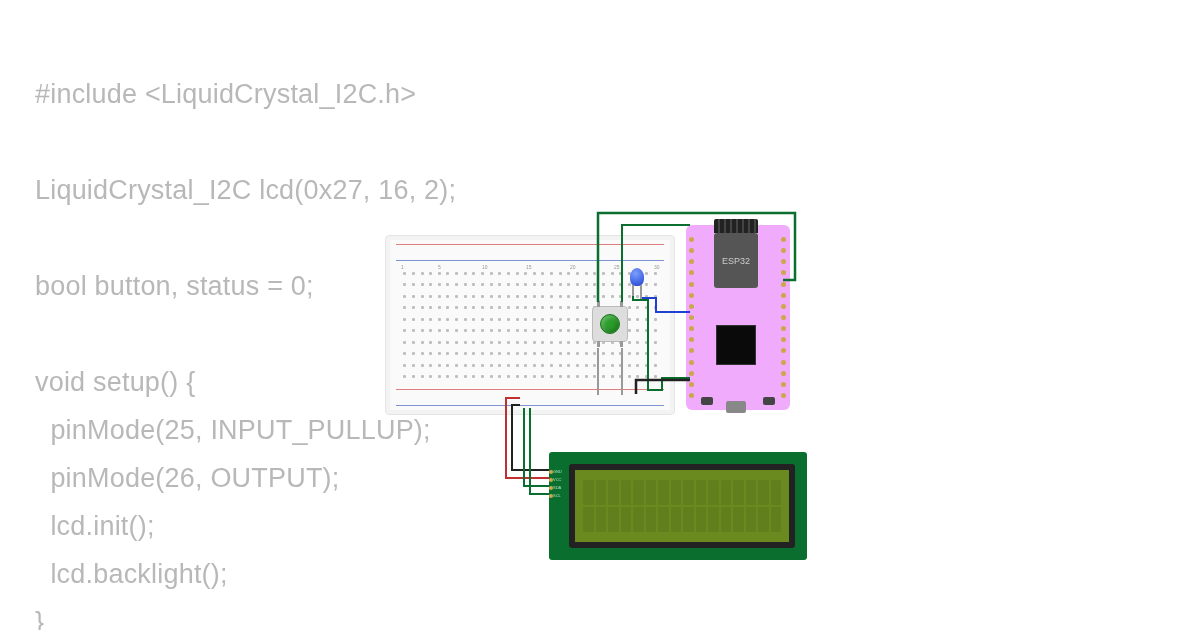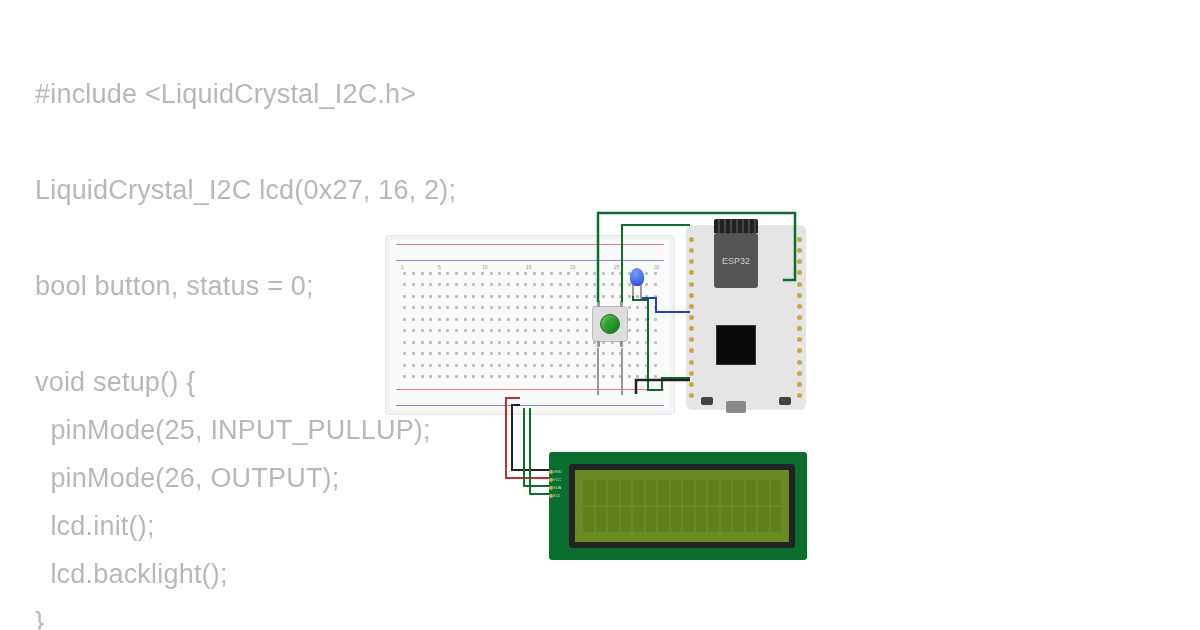--- a/index.html
+++ b/index.html
@@ -76,23 +76,23 @@
   .bb-label {
     position: absolute;
     font-size: 5px;
     color: #999;
     top: 28px;
   }
   .esp32 {
     position: absolute;
     left: 686px;
     top: 225px;
-    width: 120px;
+    width: 104px;
     height: 185px;
-    background: #e5e5e5;
+    background: #f0abfc;
     border-radius: 6px;
   }
   .esp32-shield {
     position: absolute;
     left: 28px;
     top: 8px;
     width: 44px;
     height: 55px;
     background: #555;
     border-radius: 3px;

